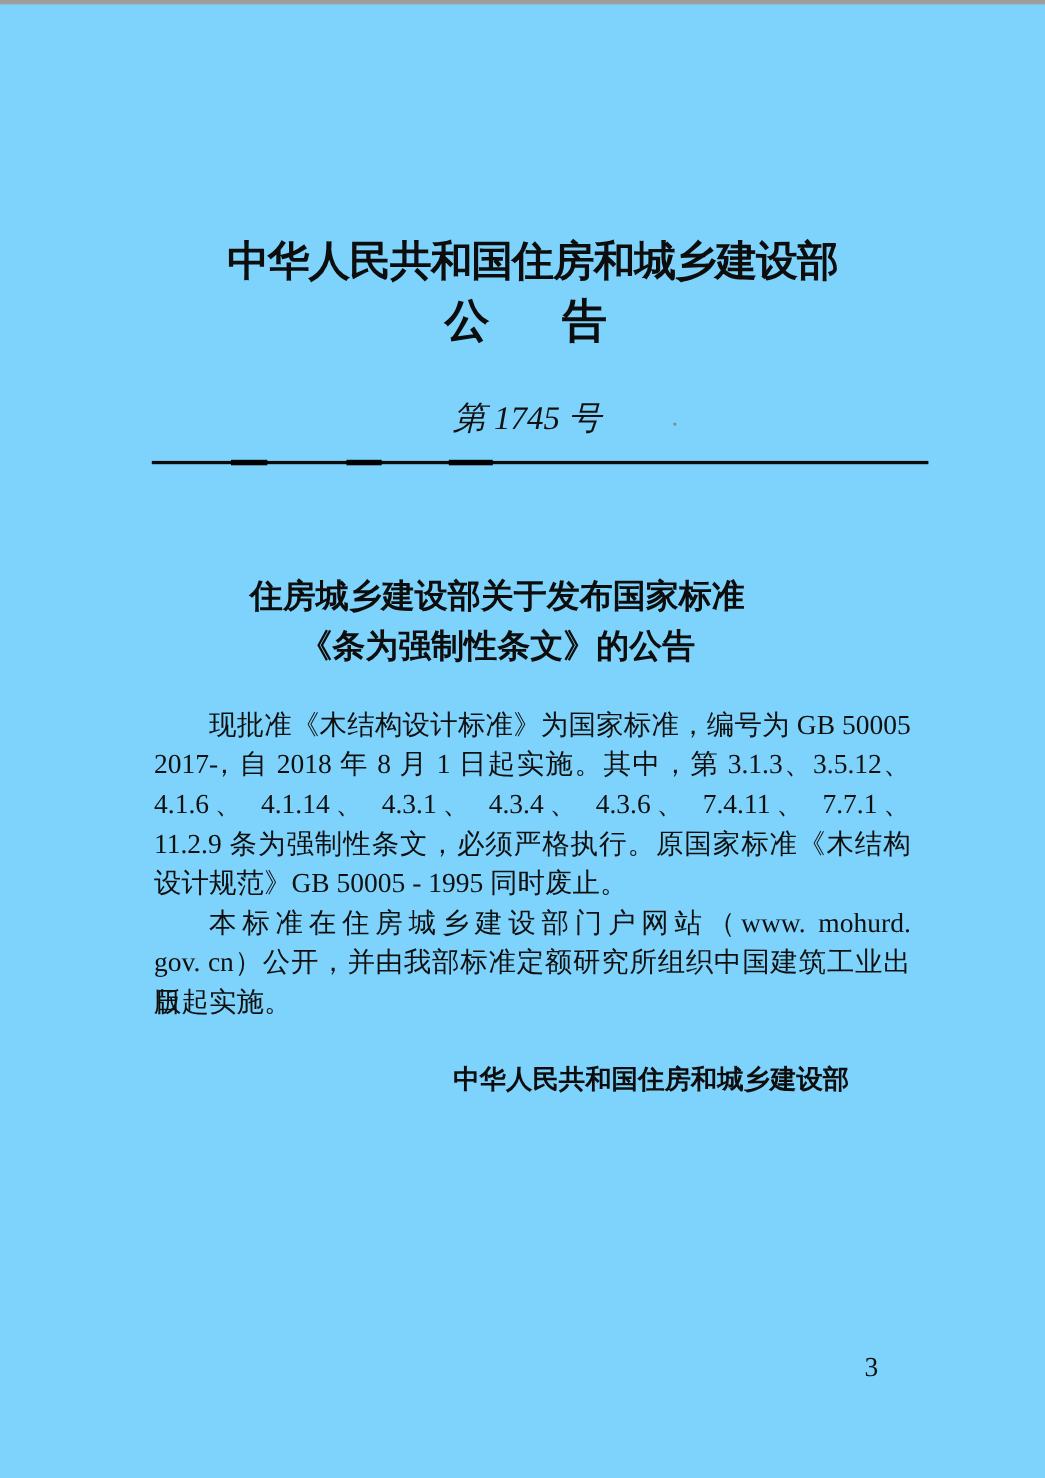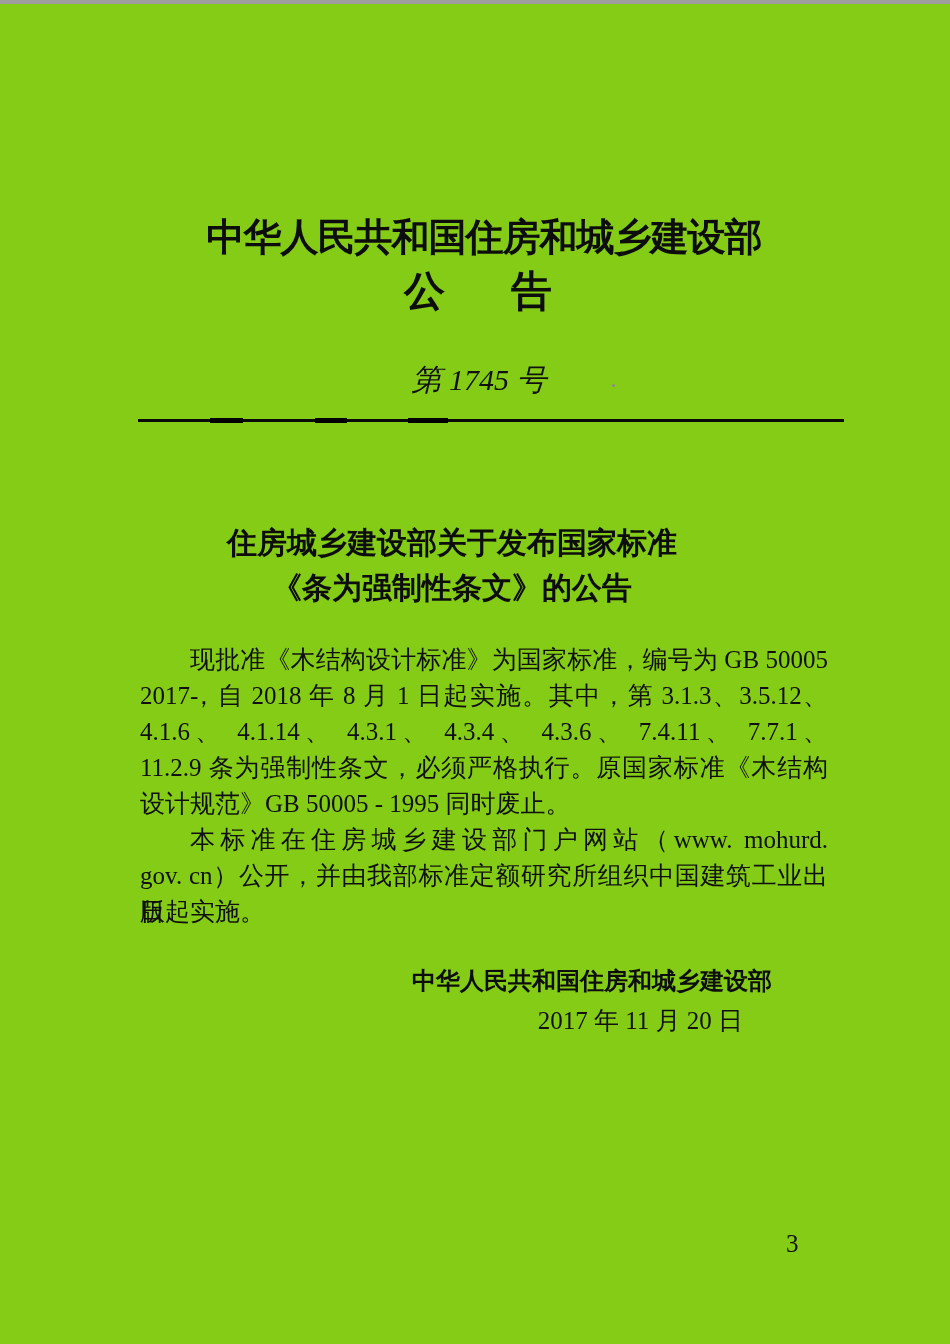--- a/index.html
+++ b/index.html
@@ -2,21 +2,21 @@
 <html><head>
 <meta charset="utf-8">
 <style>
   * { margin: 0; padding: 0; box-sizing: border-box; }
   html, body { background: #e8e8e8; }
   .page {
     position: relative;
     width: 950px;
     height: 1344px;
     margin: 0 auto;
-    background: #84cc16;
+    background: #7dd3fc;
     overflow: hidden;
     color: #111;
     font-family: "Liberation Serif", "DejaVu Serif", serif;
   }
   .scan-edge-top {
     position: absolute;
     top: 0; left: 0;
     width: 950px; height: 4px;
     background: #9e9e9e;
   }
@@ -162,17 +162,16 @@
   </div>
 
   <div class="body-block p2">
     <div class="bline just indent">本标准在住房城乡建设部门户网站（www. mohurd.</div>
     <div class="bline just">gov. cn）公开，并由我部标准定额研究所组织中国建筑工业出版</div>
     <div class="bline">日起实施。</div>
   </div>
 
   <div class="signature-issuer">中华人民共和国住房和城乡建设部</div>
 
-  <div class="signature-date">2017 年 11 月 20 日</div>
 
   <div class="page-number">3</div>
 
 </div>
 
 </body></html>

